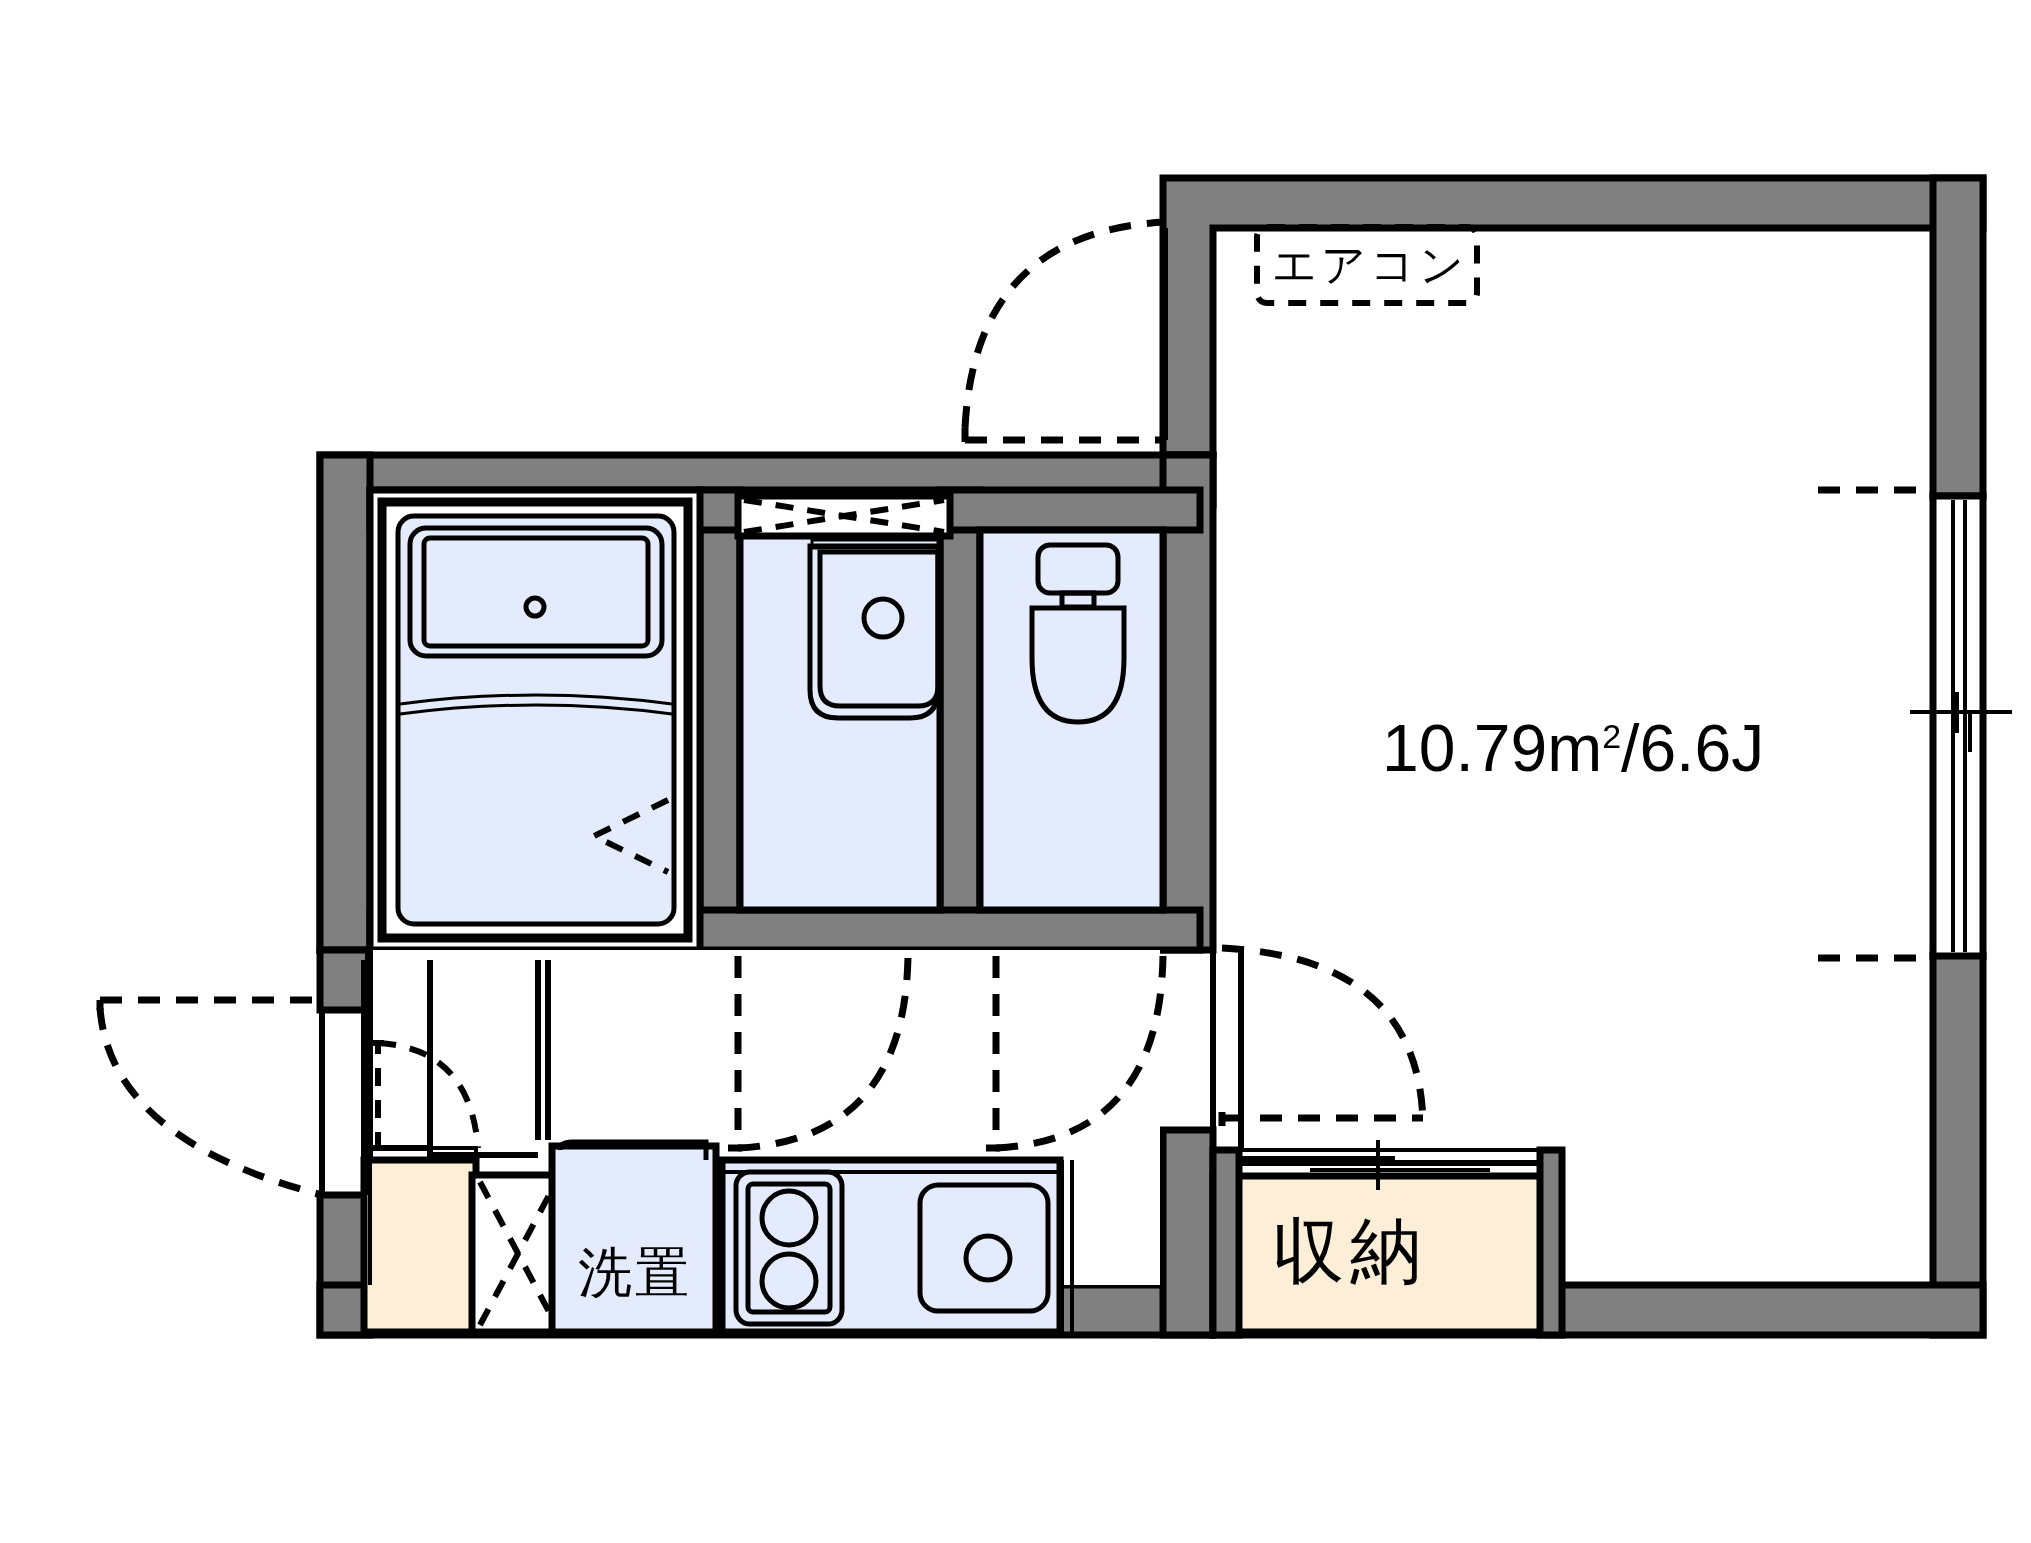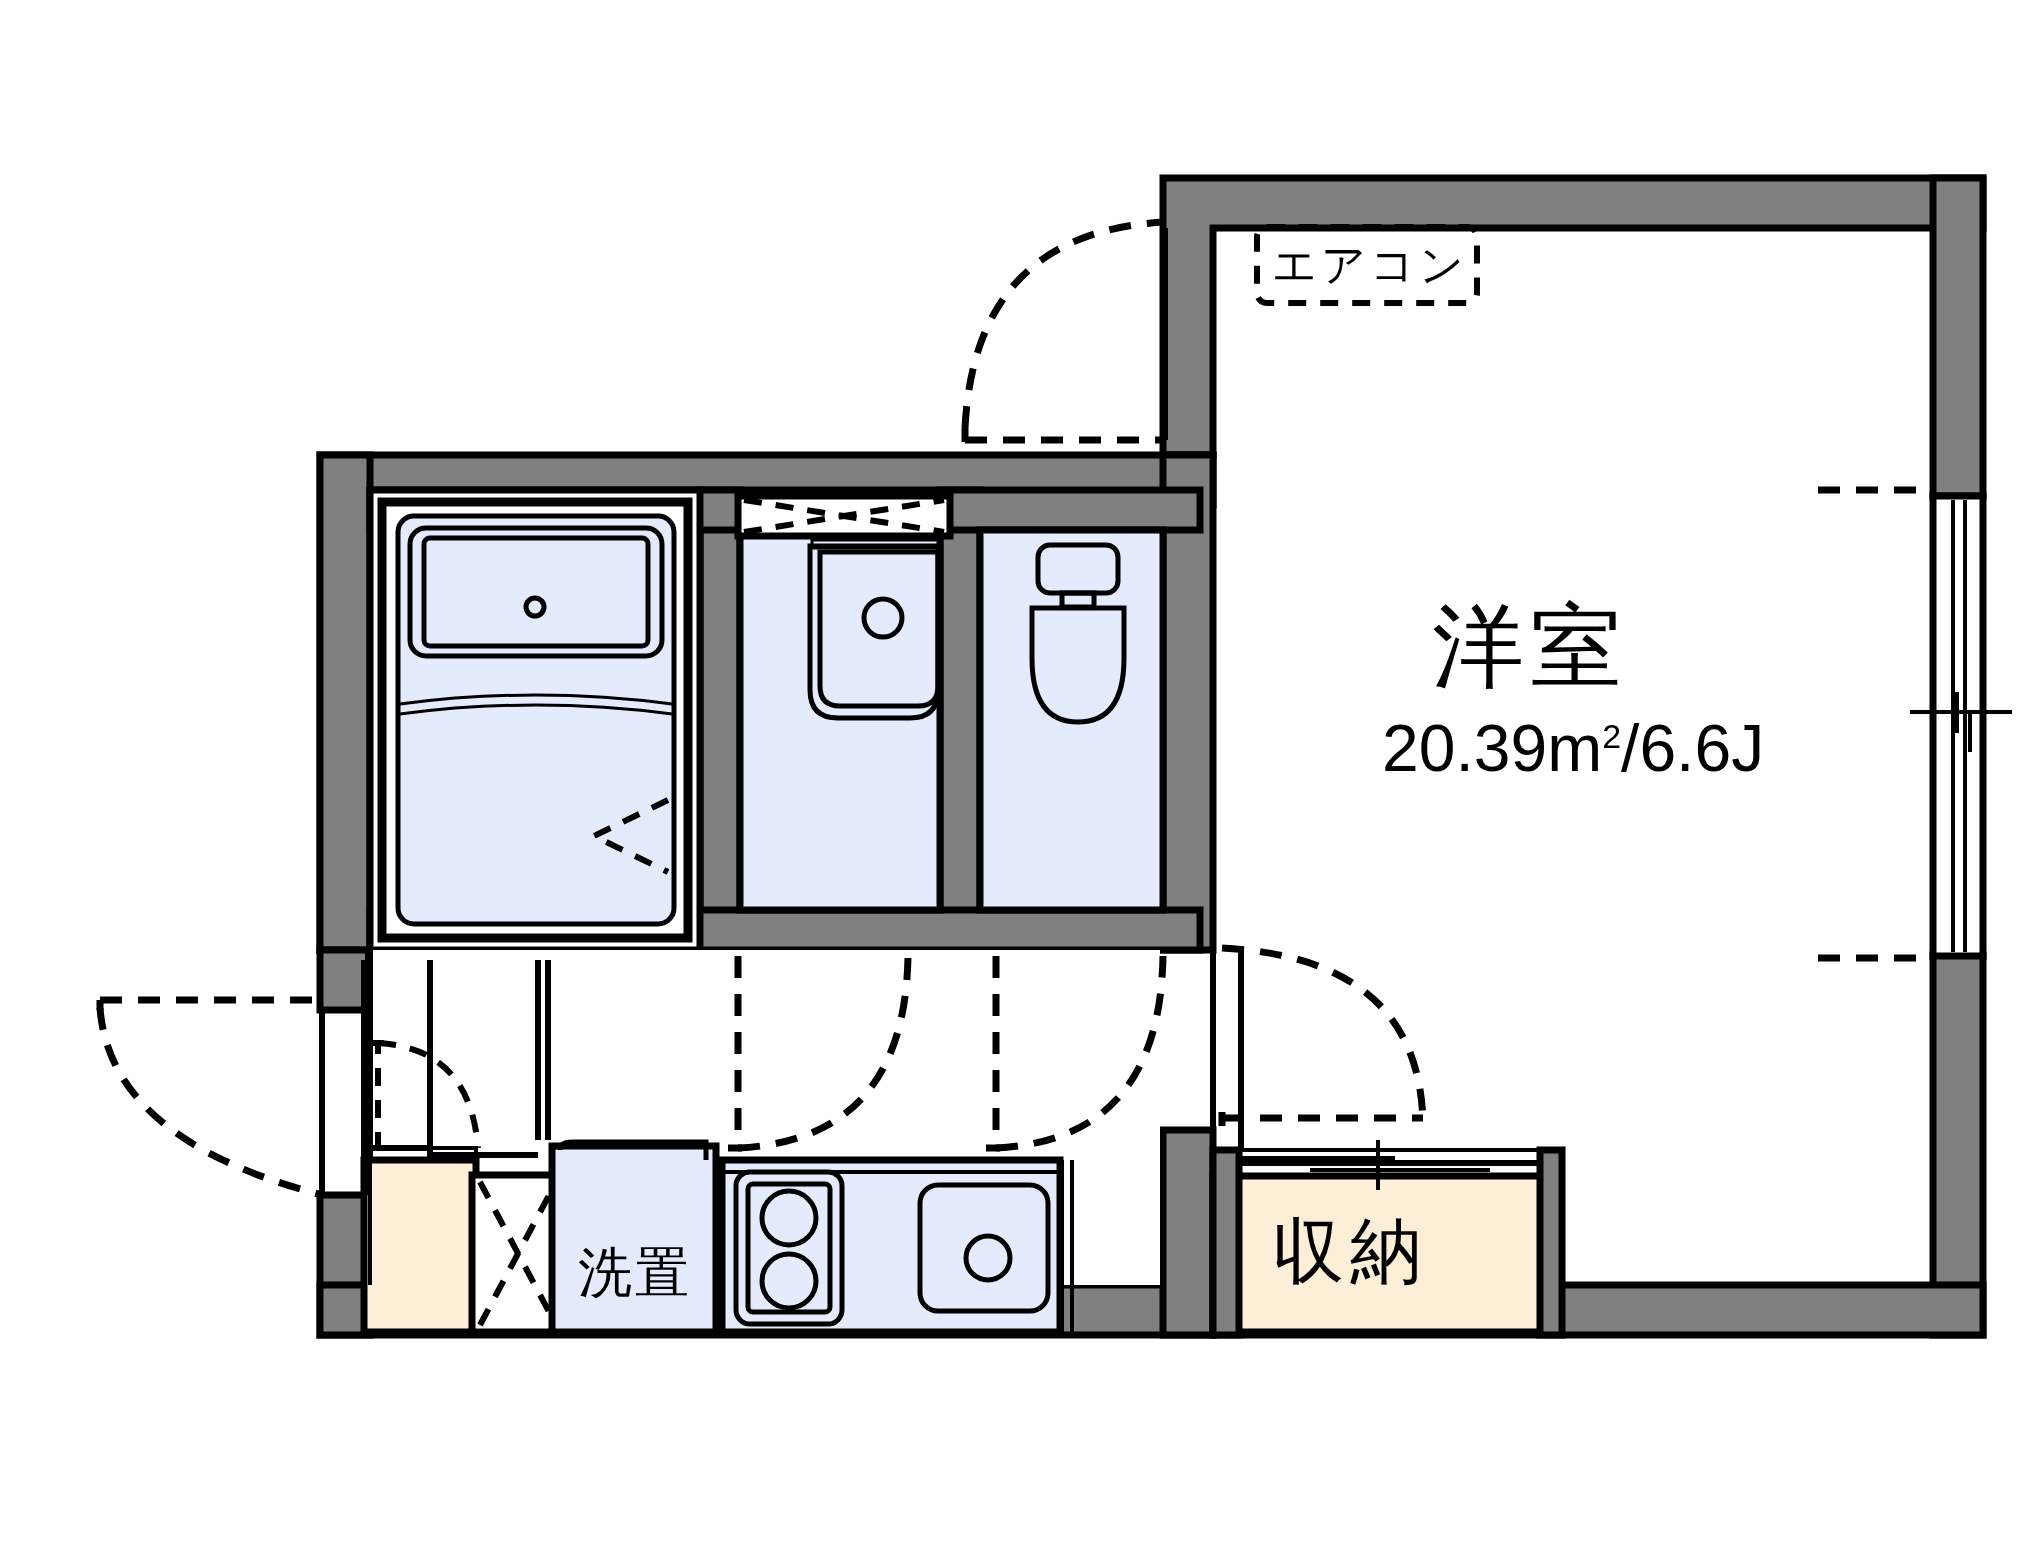--- a/index.html
+++ b/index.html
@@ -247,23 +247,22 @@
     <g>
       <path class="thin2" d="M370,950 L370,1285"></path>
     </g>
   </svg>
 
   <div class="lbl" id="ac-label" style="left:1272px; top:243px;">エアコン</div>
   <svg style="position:absolute;left:1252px;top:222px;width:230px;height:86px;">
     <rect x="5" y="5" width="220" height="76" rx="10" fill="none" stroke="#000" stroke-width="6" stroke-dasharray="18 14"></rect>
   </svg>
 
-  <div class="lbl" id="room-name" style="left:1432px; top:600px;">洋室</div>
 
   <div class="lbl" id="room-area" style="left:1382px; top:715px;">
-    <span>20.39m</span><span class="sup">2</span><span>/6.6J</span>
+    <span>10.79m</span><span class="sup">2</span><span>/6.6J</span>
   </div>
 
   <div class="lbl" id="storage-label" style="left:1272px; top:1215px;">収納</div>
 
   <div class="lbl" id="wash-label" style="left:578px; top:1205px;">洗置</div>
 
 </div>
 
 </body></html>

